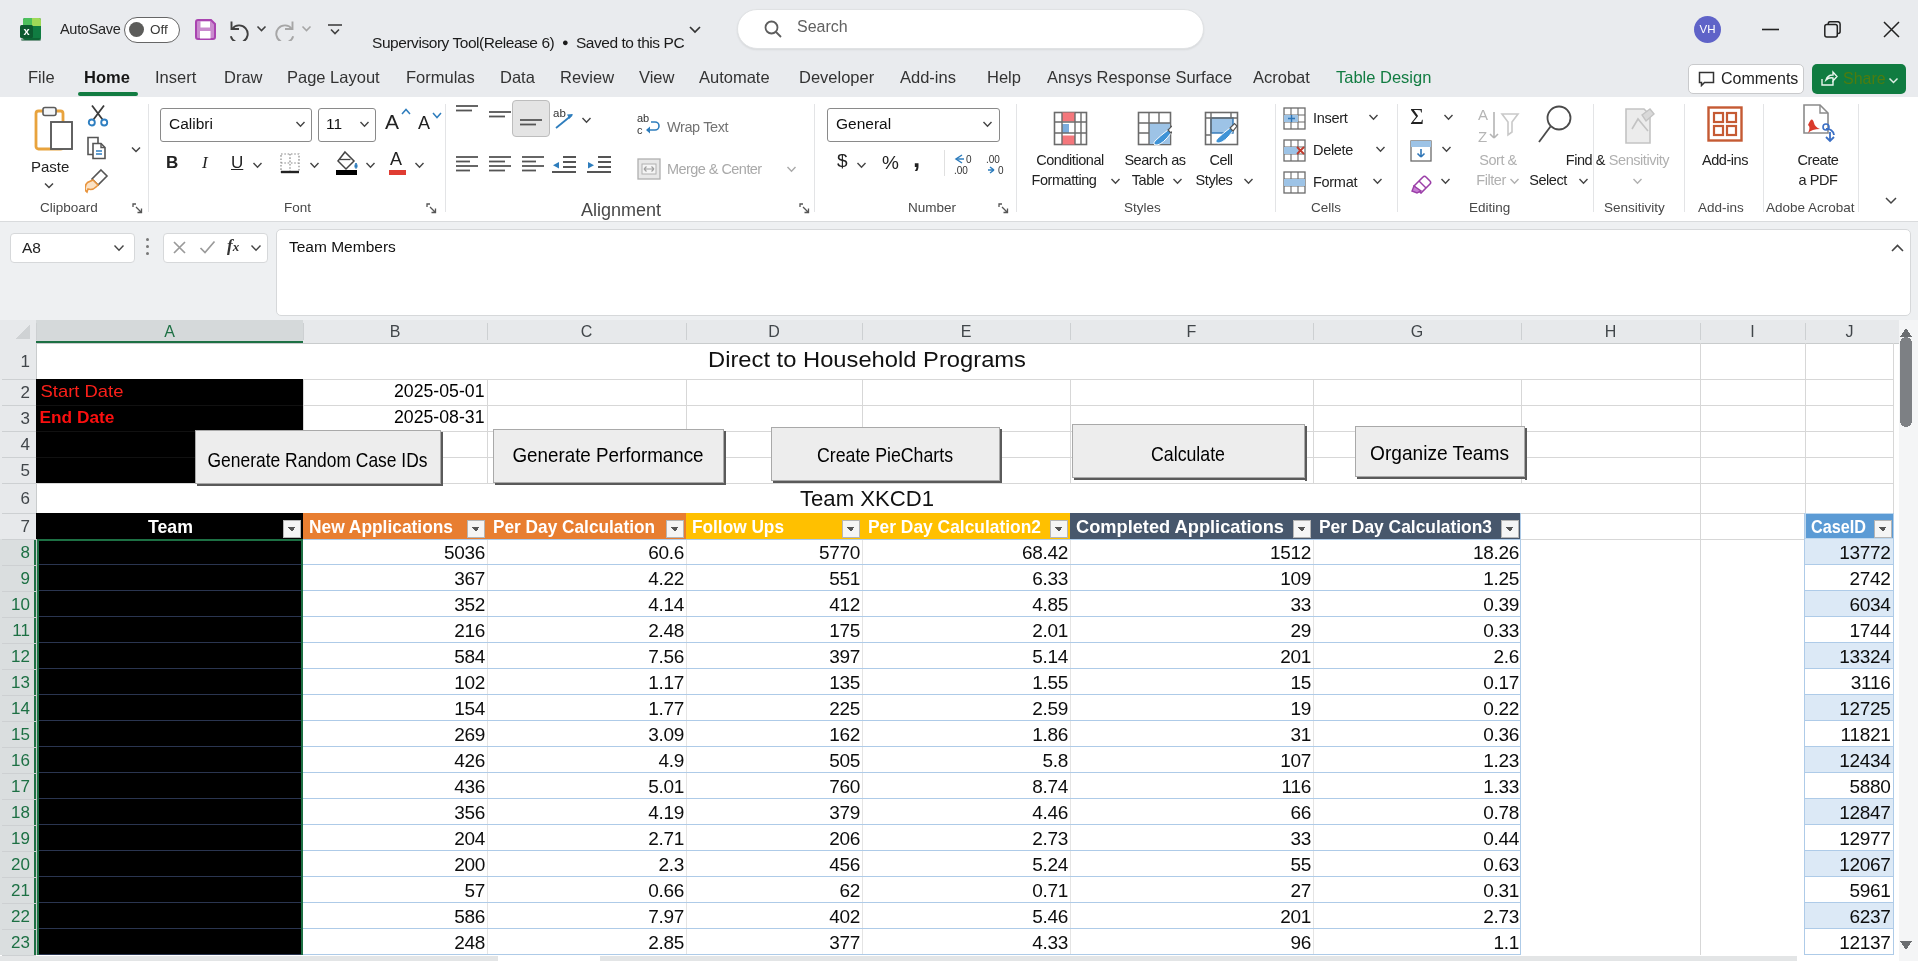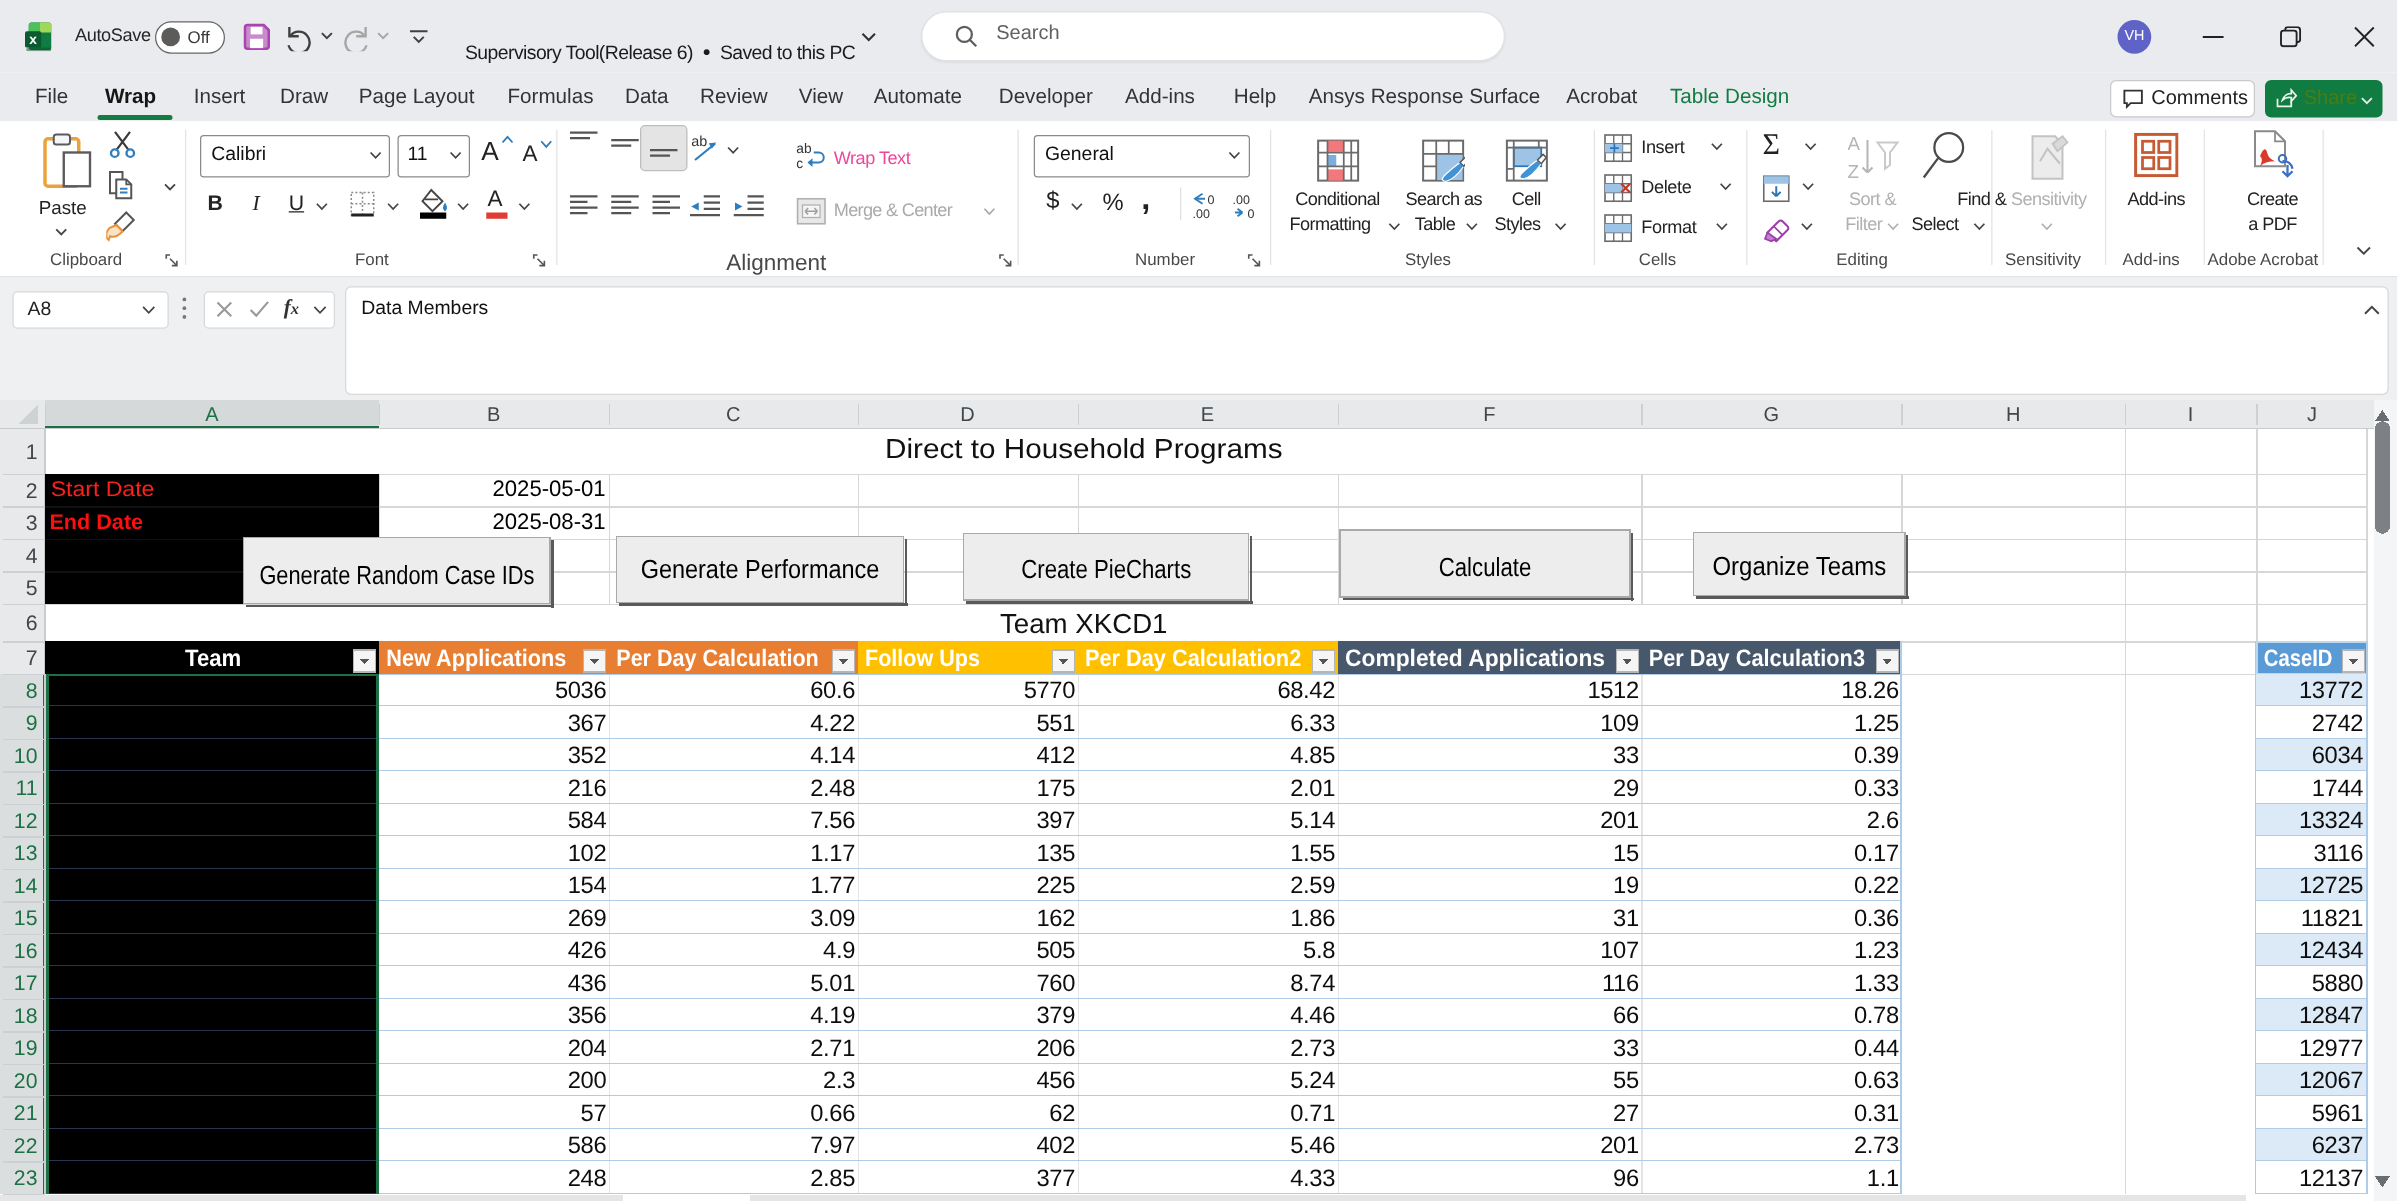--- a/index.html
+++ b/index.html
@@ -72,21 +72,21 @@
 <svg class="abs" style="left:1824px;top:21px" width="17" height="17" viewBox="0 0 17 17">
  <rect x="0.8" y="3.5" width="12.5" height="12.5" rx="2" fill="none" stroke="#222" stroke-width="1.5"></rect>
  <path d="M4.2 3.2 v-0.5 a2 2 0 0 1 2-2 h7.5 a2.4 2.4 0 0 1 2.4 2.4 v7.5 a2 2 0 0 1 -2 2 h-0.5" fill="none" stroke="#222" stroke-width="1.5"></path>
 </svg>
 <svg class="abs" style="left:1883px;top:21px" width="17" height="17" viewBox="0 0 17 17">
  <path d="M1 1 l15 15 M16 1 l-15 15" stroke="#222" stroke-width="1.5"></path>
 </svg>
 
 <div class="abs" style="left:0;top:58px;width:1918px;height:39px;background:#e9ebee;"></div>
 <div class="abs" style="left:28px;top:68px;font-size:16.5px;color:#333;">File</div>
-<div class="abs" style="left:84px;top:68px;font-size:16.5px;font-weight:bold;color:#161616;">Wrap</div>
+<div class="abs" style="left:84px;top:68px;font-size:16.5px;font-weight:bold;color:#161616;">Home</div>
 <div class="abs" style="left:78px;top:92px;width:60px;height:3.5px;background:#127c42;border-radius:2px;"></div>
 <div class="abs" style="left:155px;top:68px;font-size:16.5px;color:#333;">Insert</div>
 <div class="abs" style="left:224px;top:68px;font-size:16.5px;color:#333;">Draw</div>
 <div class="abs" style="left:287px;top:68px;font-size:16.5px;color:#333;">Page Layout</div>
 <div class="abs" style="left:406px;top:68px;font-size:16.5px;color:#333;">Formulas</div>
 <div class="abs" style="left:500px;top:68px;font-size:16.5px;color:#333;">Data</div>
 <div class="abs" style="left:560px;top:68px;font-size:16.5px;color:#333;">Review</div>
 <div class="abs" style="left:639px;top:68px;font-size:16.5px;color:#333;">View</div>
 <div class="abs" style="left:699px;top:68px;font-size:16.5px;color:#333;">Automate</div>
 <div class="abs" style="left:799px;top:68px;font-size:16.5px;color:#333;">Developer</div>
@@ -270,21 +270,21 @@
 <svg class="abs" style="left:586px;top:155px" width="26" height="20" viewBox="0 0 26 20">
  <path d="M12 2 h13 M12 7 h13 M12 12 h13 M1 17 h24" stroke="#555" stroke-width="1.8"></path>
  <path d="M2 7 l6 3.2 -6 3.2z" fill="#2e7dbd"></path>
     </svg>
 <svg class="abs" style="left:637px;top:112px" width="24" height="24" viewBox="0 0 24 24">
  <text x="0" y="10" font-size="11" fill="#333" font-family="Liberation Sans">ab</text>
  <text x="0" y="22" font-size="11" fill="#333" font-family="Liberation Sans">c</text>
  <path d="M10 18 h8 a4 4 0 0 0 0 -8 h-4" fill="none" stroke="#2e7dbd" stroke-width="1.6"></path>
  <path d="M13 14.5 l-4 3.5 4 3.5z" fill="#2e7dbd"></path>
 </svg>
-<div class="abs" style="left:667px;top:119px;font-size:14.5px;letter-spacing:-0.4px;color:#ec4899;">Wrap Text</div>
+<div class="abs" style="left:667px;top:119px;font-size:14.5px;letter-spacing:-0.4px;color:#737373;">Wrap Text</div>
 <svg class="abs" style="left:637px;top:158px" width="24" height="22" viewBox="0 0 24 22">
  <rect x="1" y="1" width="22" height="20" fill="#e8e8e8" stroke="#b0b0b0" stroke-width="1.3"></rect>
  <rect x="5" y="6" width="14" height="10" fill="#f5f5f5" stroke="#b0b0b0"></rect>
  <path d="M7 11 h10 M7 11 l2.5-2.5 M7 11 l2.5 2.5 M17 11 l-2.5 -2.5 M17 11 l-2.5 2.5" stroke="#a0a0a0" stroke-width="1.2" fill="none"></path>
 </svg>
 <div class="abs" style="left:667px;top:161px;font-size:14.5px;letter-spacing:-0.55px;color:#a9a9a9;">Merge &amp; Center</div>
 <svg class="abs" style="left:786px;top:166px" width="11" height="8" viewBox="0 0 11 8">
       <path d="M1.5 1 l4 4.2 4-4.2" fill="none" stroke="#a9a9a9" stroke-width="1.4"></path>
     </svg>
 
@@ -468,21 +468,21 @@
       <path d="M2 2 l11 11 M13 2 l-11 11" stroke="#9a9a9a" stroke-width="1.7"></path>
     </svg>
 <svg class="abs" style="left:199px;top:240px" width="17" height="14" viewBox="0 0 17 14">
       <path d="M1.5 8 l4.5 4.5 L15.5 1.5" fill="none" stroke="#9a9a9a" stroke-width="1.7"></path>
     </svg>
 <div class="abs" style="left:227px;top:236px;font-size:17px;font-style:italic;font-family:'Liberation Serif',serif;font-weight:bold;color:#333;">f<span style="font-size:13px;">x</span></div>
 <svg class="abs" style="left:250px;top:244px" width="12" height="9" viewBox="0 0 12 9">
       <path d="M1.5 1.5 l4.5 4.7 4.5-4.7" fill="none" stroke="#444" stroke-width="1.4"></path>
     </svg>
 <div class="abs" style="left:276px;top:229px;width:1635px;height:87px;background:#fff;border:1px solid #d6d8da;border-radius:5px;"></div>
-<div class="abs" style="left:289px;top:238px;font-size:15.5px;color:#111;">Data Members</div>
+<div class="abs" style="left:289px;top:238px;font-size:15.5px;color:#111;">Team Members</div>
 <svg class="abs" style="left:1890px;top:243px" width="15" height="10" viewBox="0 0 15 10">
       <path d="M2 8 l5.5-5.5 5.5 5.5" fill="none" stroke="#444" stroke-width="1.6"></path>
     </svg>
 
 <svg class="abs" style="left:0;top:320px" width="1918" height="641" viewBox="0 0 1918 641" shape-rendering="crispEdges" font-family="Liberation Sans">
       <rect x="0" y="0" width="1918" height="641" fill="#fff"></rect>
       <rect x="0" y="0" width="1899" height="23" fill="#e7e9eb"></rect>
       <rect x="36" y="0" width="267" height="23" fill="#d5d9da"></rect>
       <rect x="36" y="21" width="267" height="2.5" fill="#1d7044"></rect>
       <text x="169.5" y="17" font-size="16" fill="#1d7044" text-anchor="middle">A</text>

